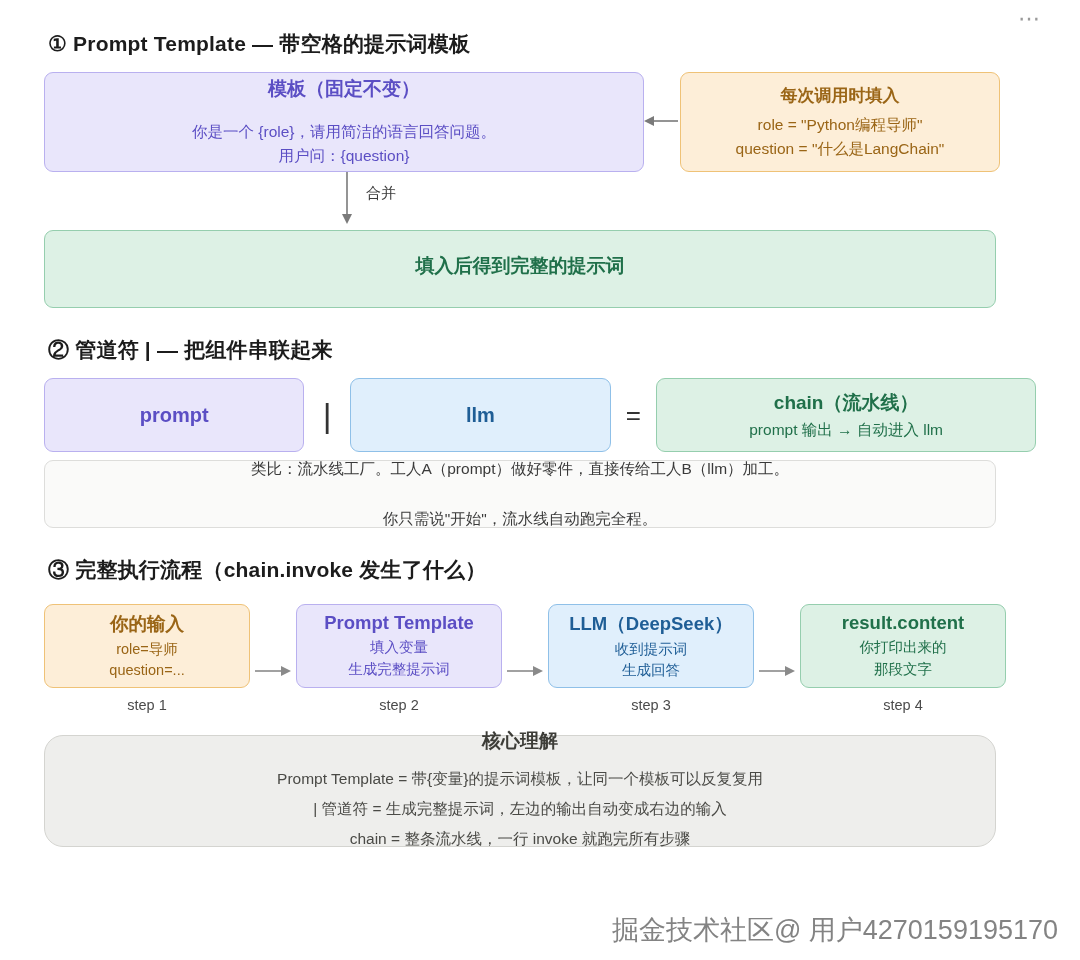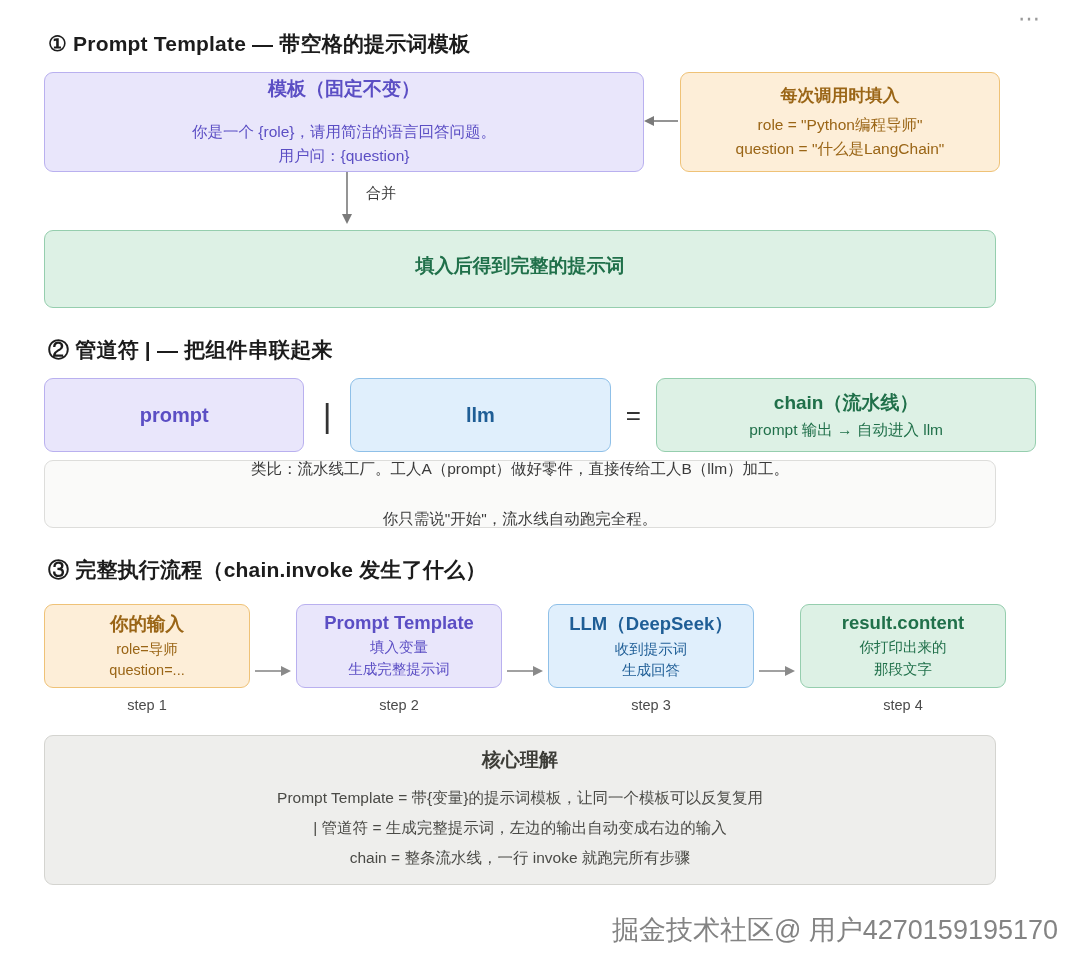--- a/index.html
+++ b/index.html
@@ -193,22 +193,23 @@
     width: 46px;
     height: 84px;
     display: flex;
     align-items: center;
     justify-content: center;
   }
 
   .core {
     margin-top: 22px;
     width: 952px;
-    height: 150px;
+    height: 112px;
     padding: 10px 14px;
+    border-radius: 19px;
   }
   .core-title { font-size: 19px; font-weight: bold; color: #3d3d38; margin-bottom: 10px; }
   .core-line  { font-size: 15.5px; color: #4a4a46; line-height: 1.95; }
 
   .watermark {
     position: absolute;
     right: 22px;
     bottom: 12px;
     font-size: 27px;
     color: #6e6e6e;

